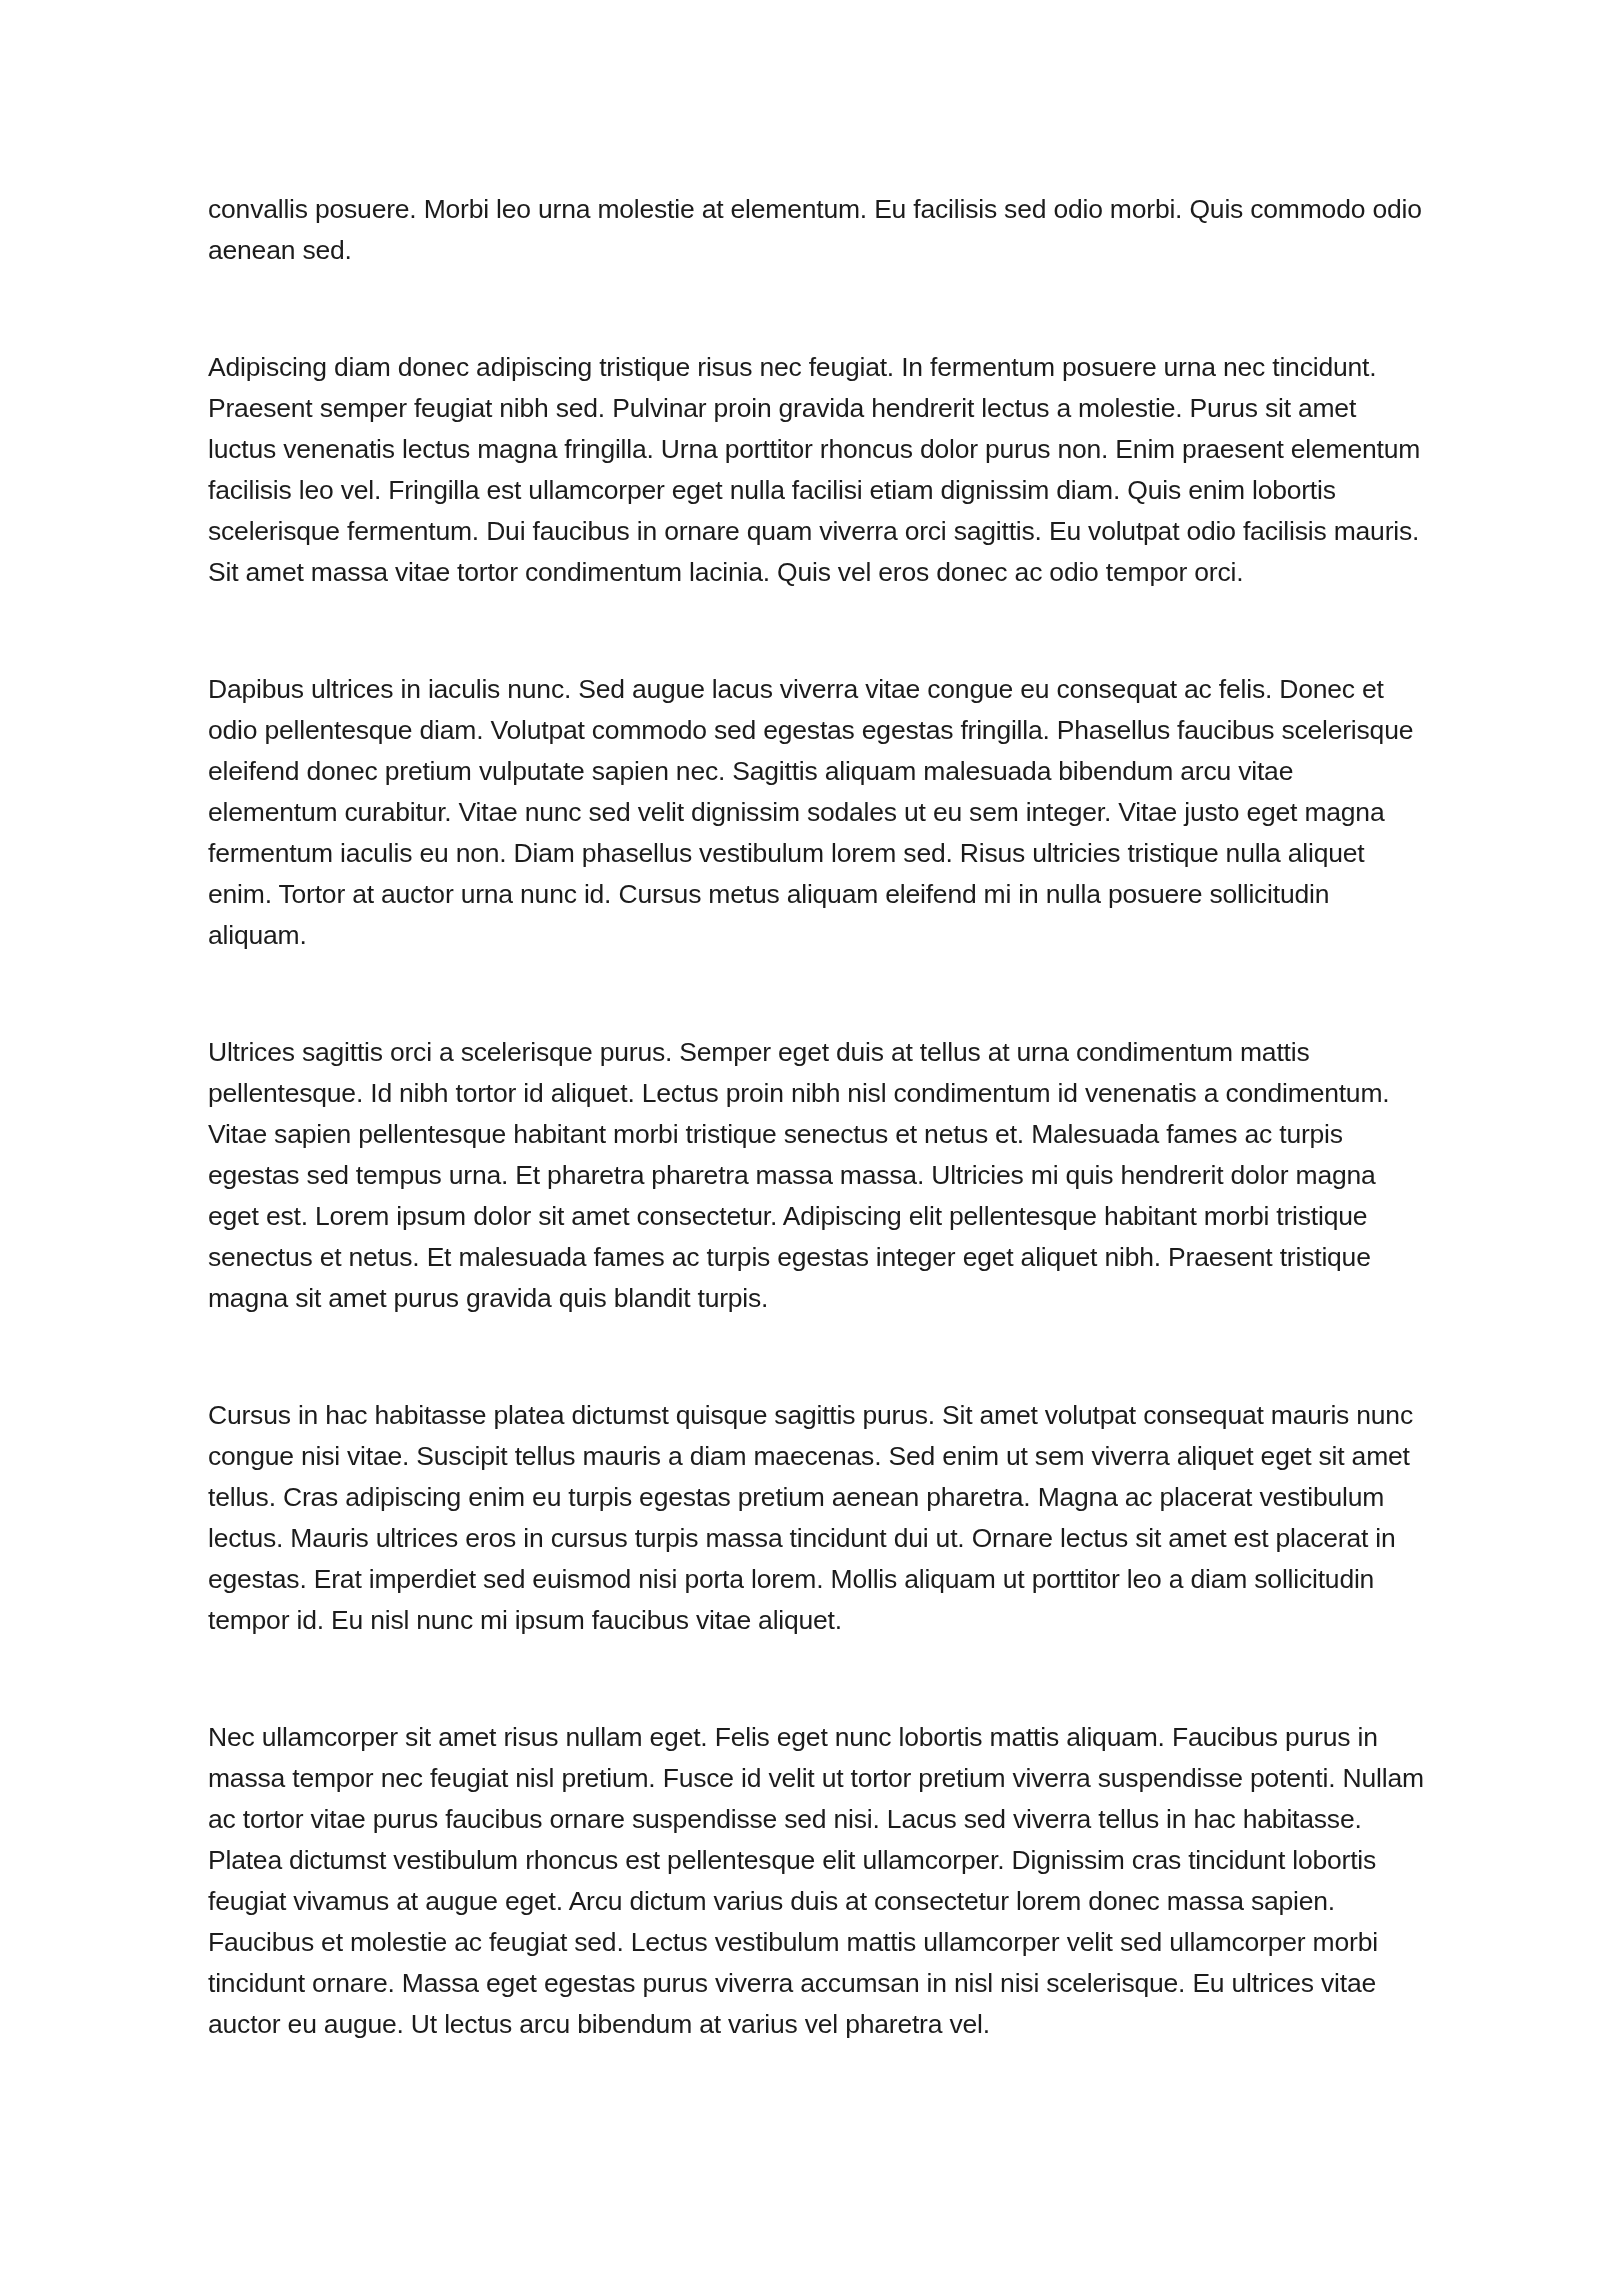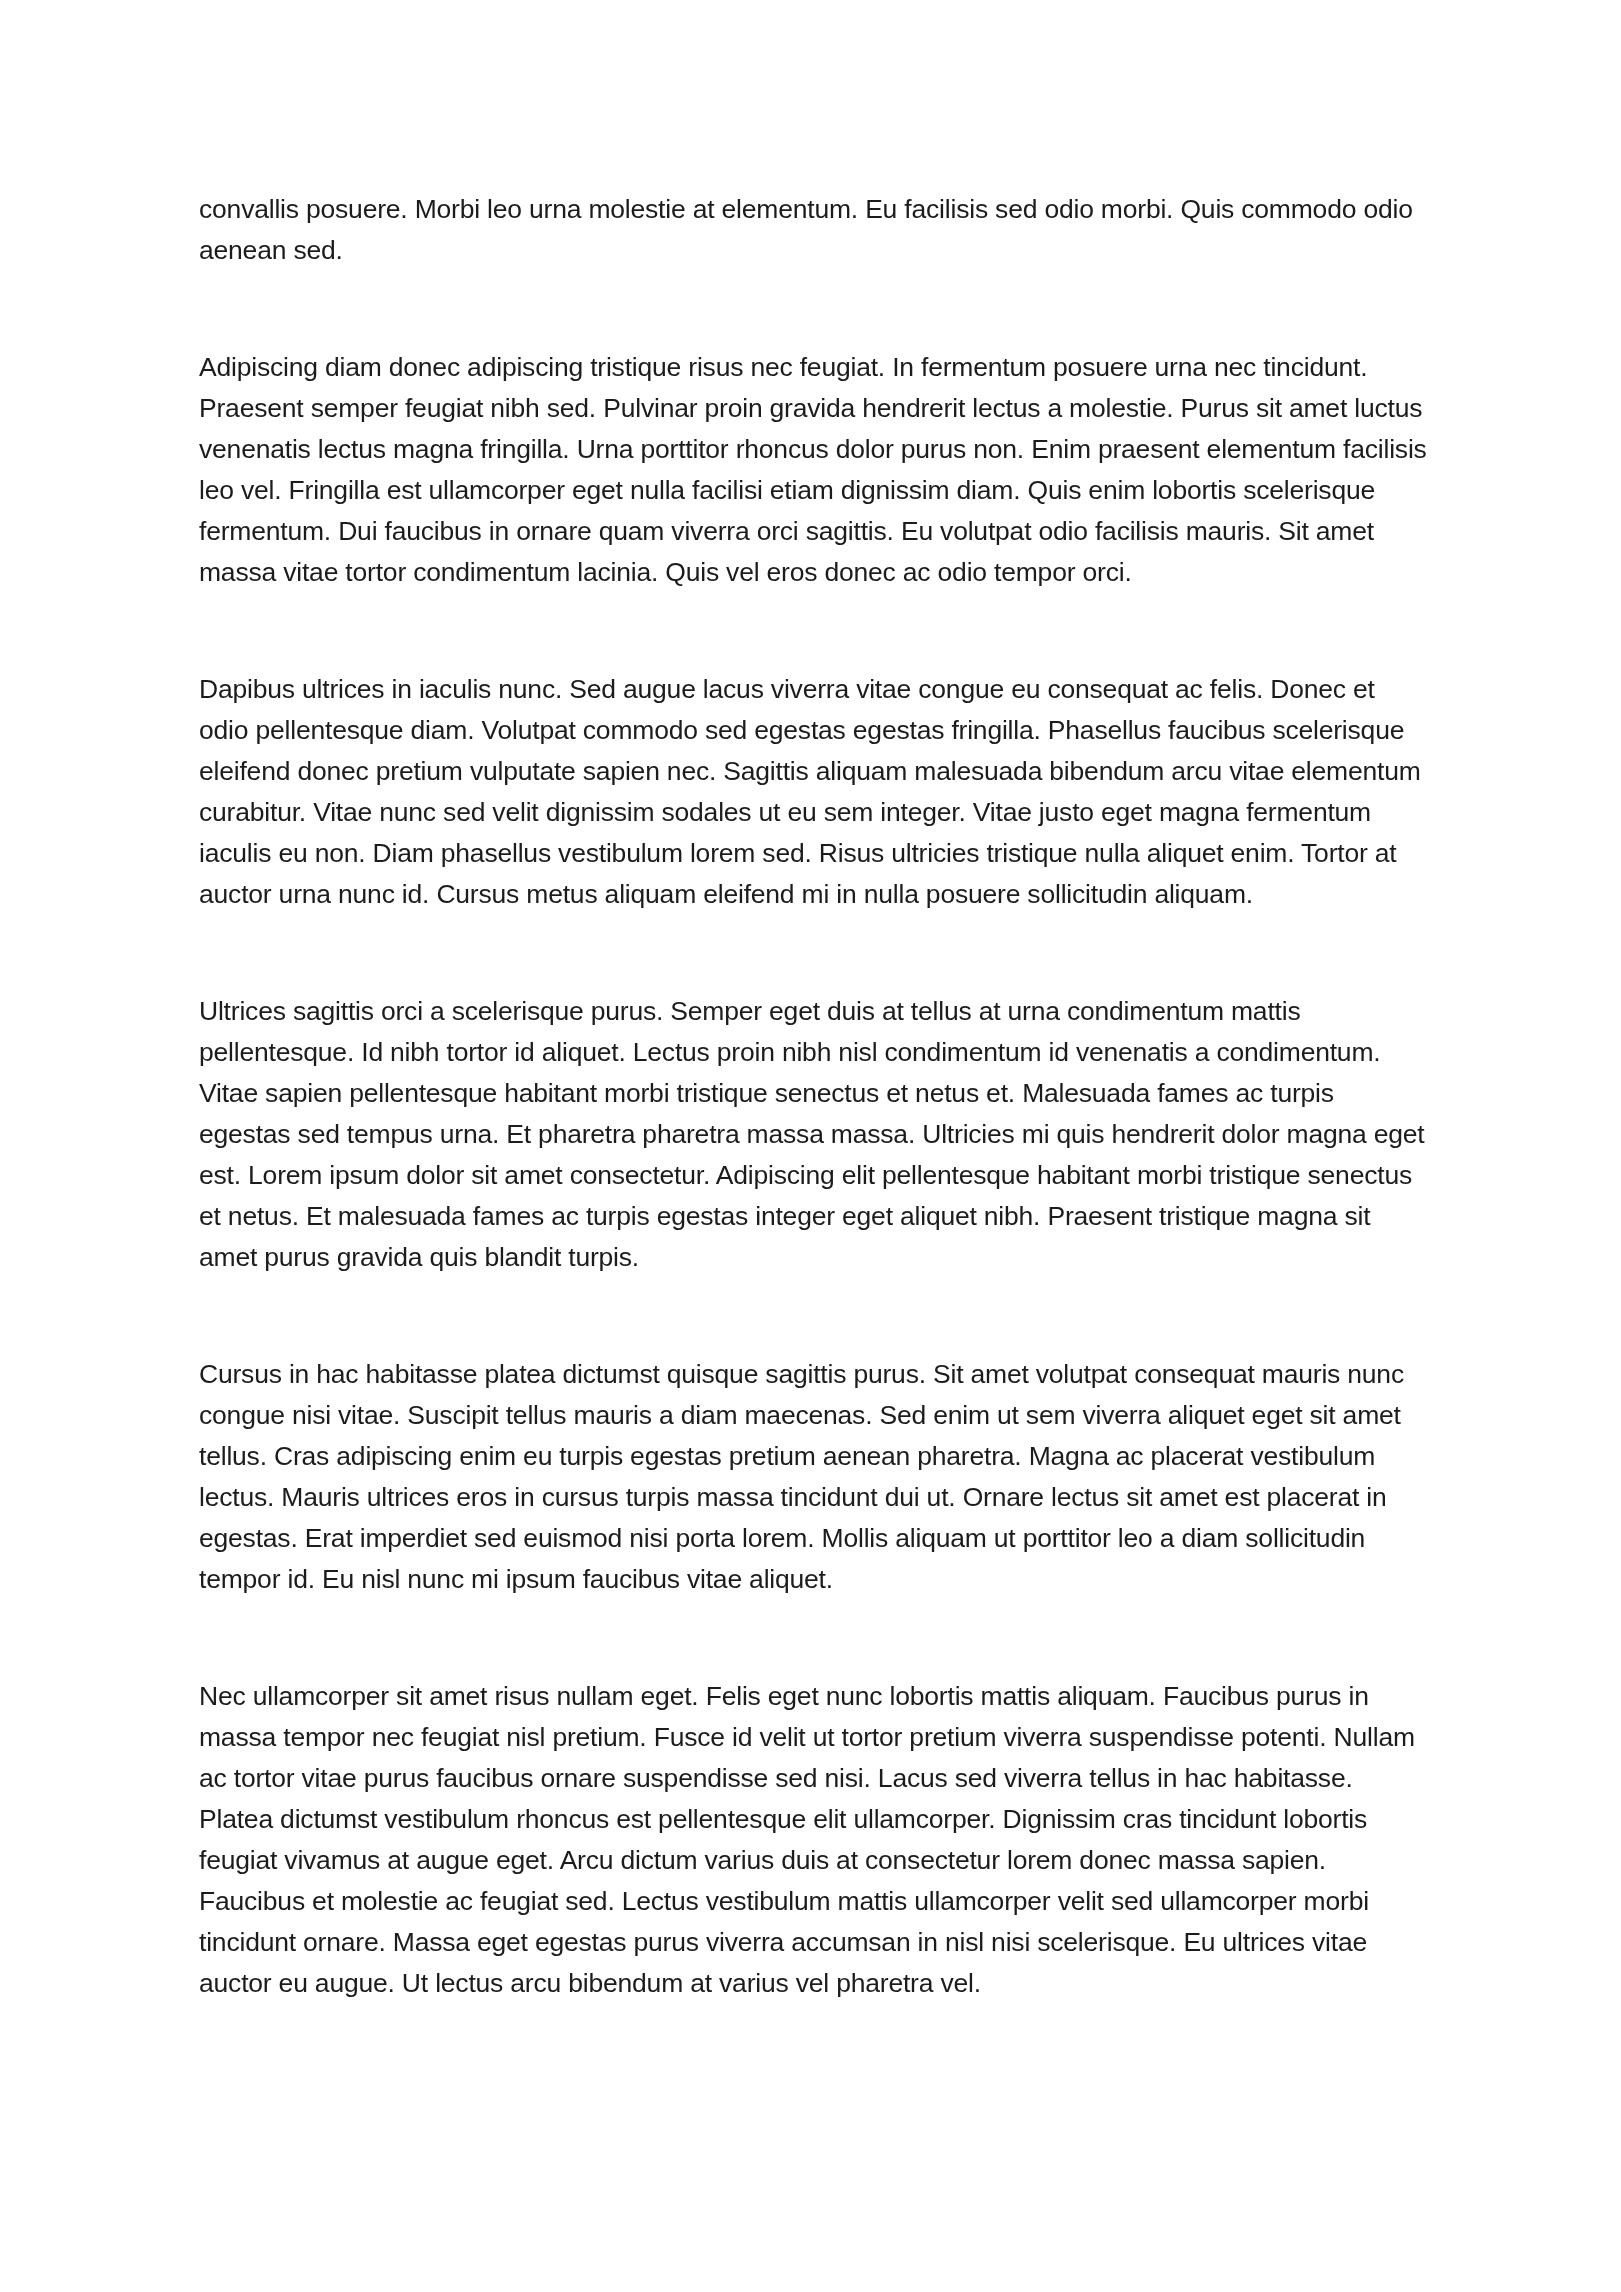--- a/index.html
+++ b/index.html
@@ -10,21 +10,21 @@
   .page {
     position: relative;
     width: 1621px;
     height: 2293px;
     background: var(--page-bg, #ffffff);
     box-sizing: border-box;
     padding: 189px 194px 0 196px;
     overflow: hidden;
   }
   .para {
-    margin: 0 0 76px 3px;
+    margin: 0 0 76px 12px;
     font-family: "Liberation Sans", sans-serif;
     font-size: 26.5px;
     line-height: 41px;
     letter-spacing: -0.2px;
     color: var(--text-color, #1b1b1b);
     text-align: left;
     -webkit-font-smoothing: antialiased;
   }
 </style>
 </head>

